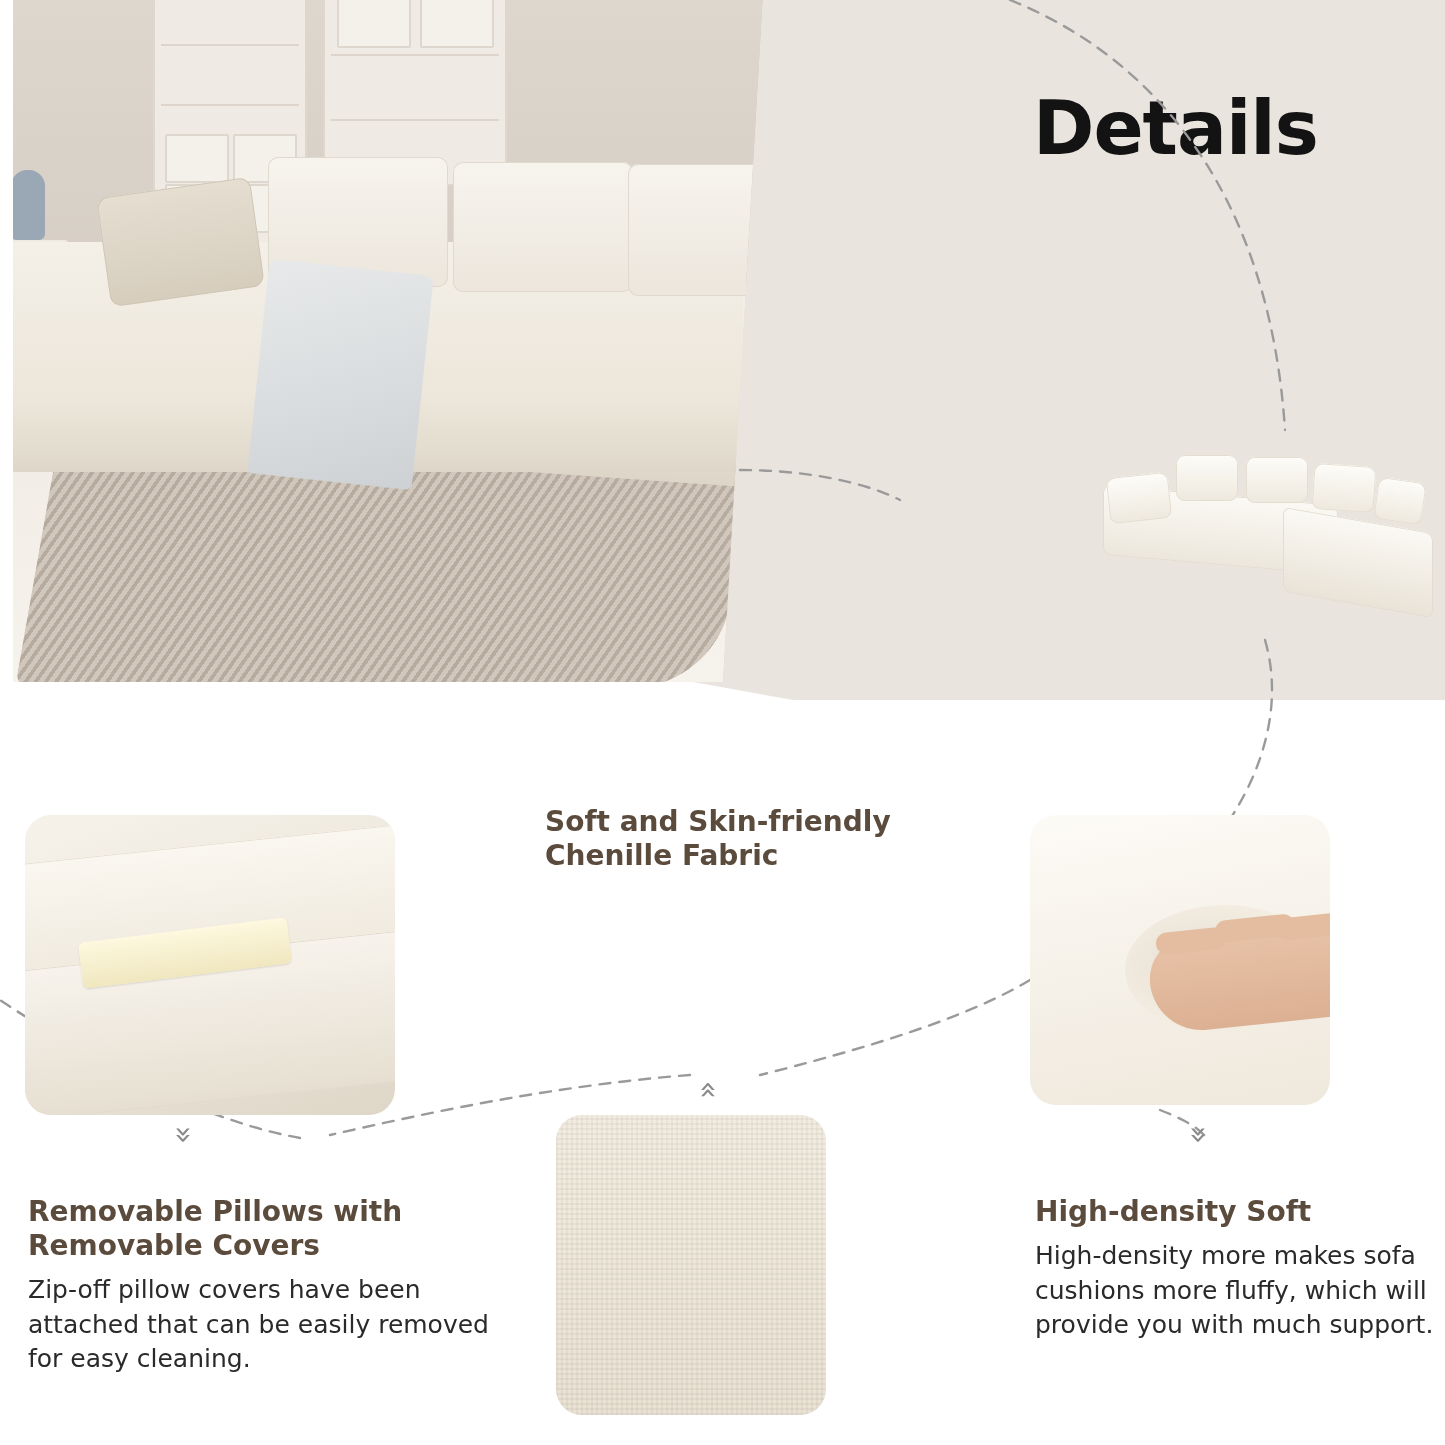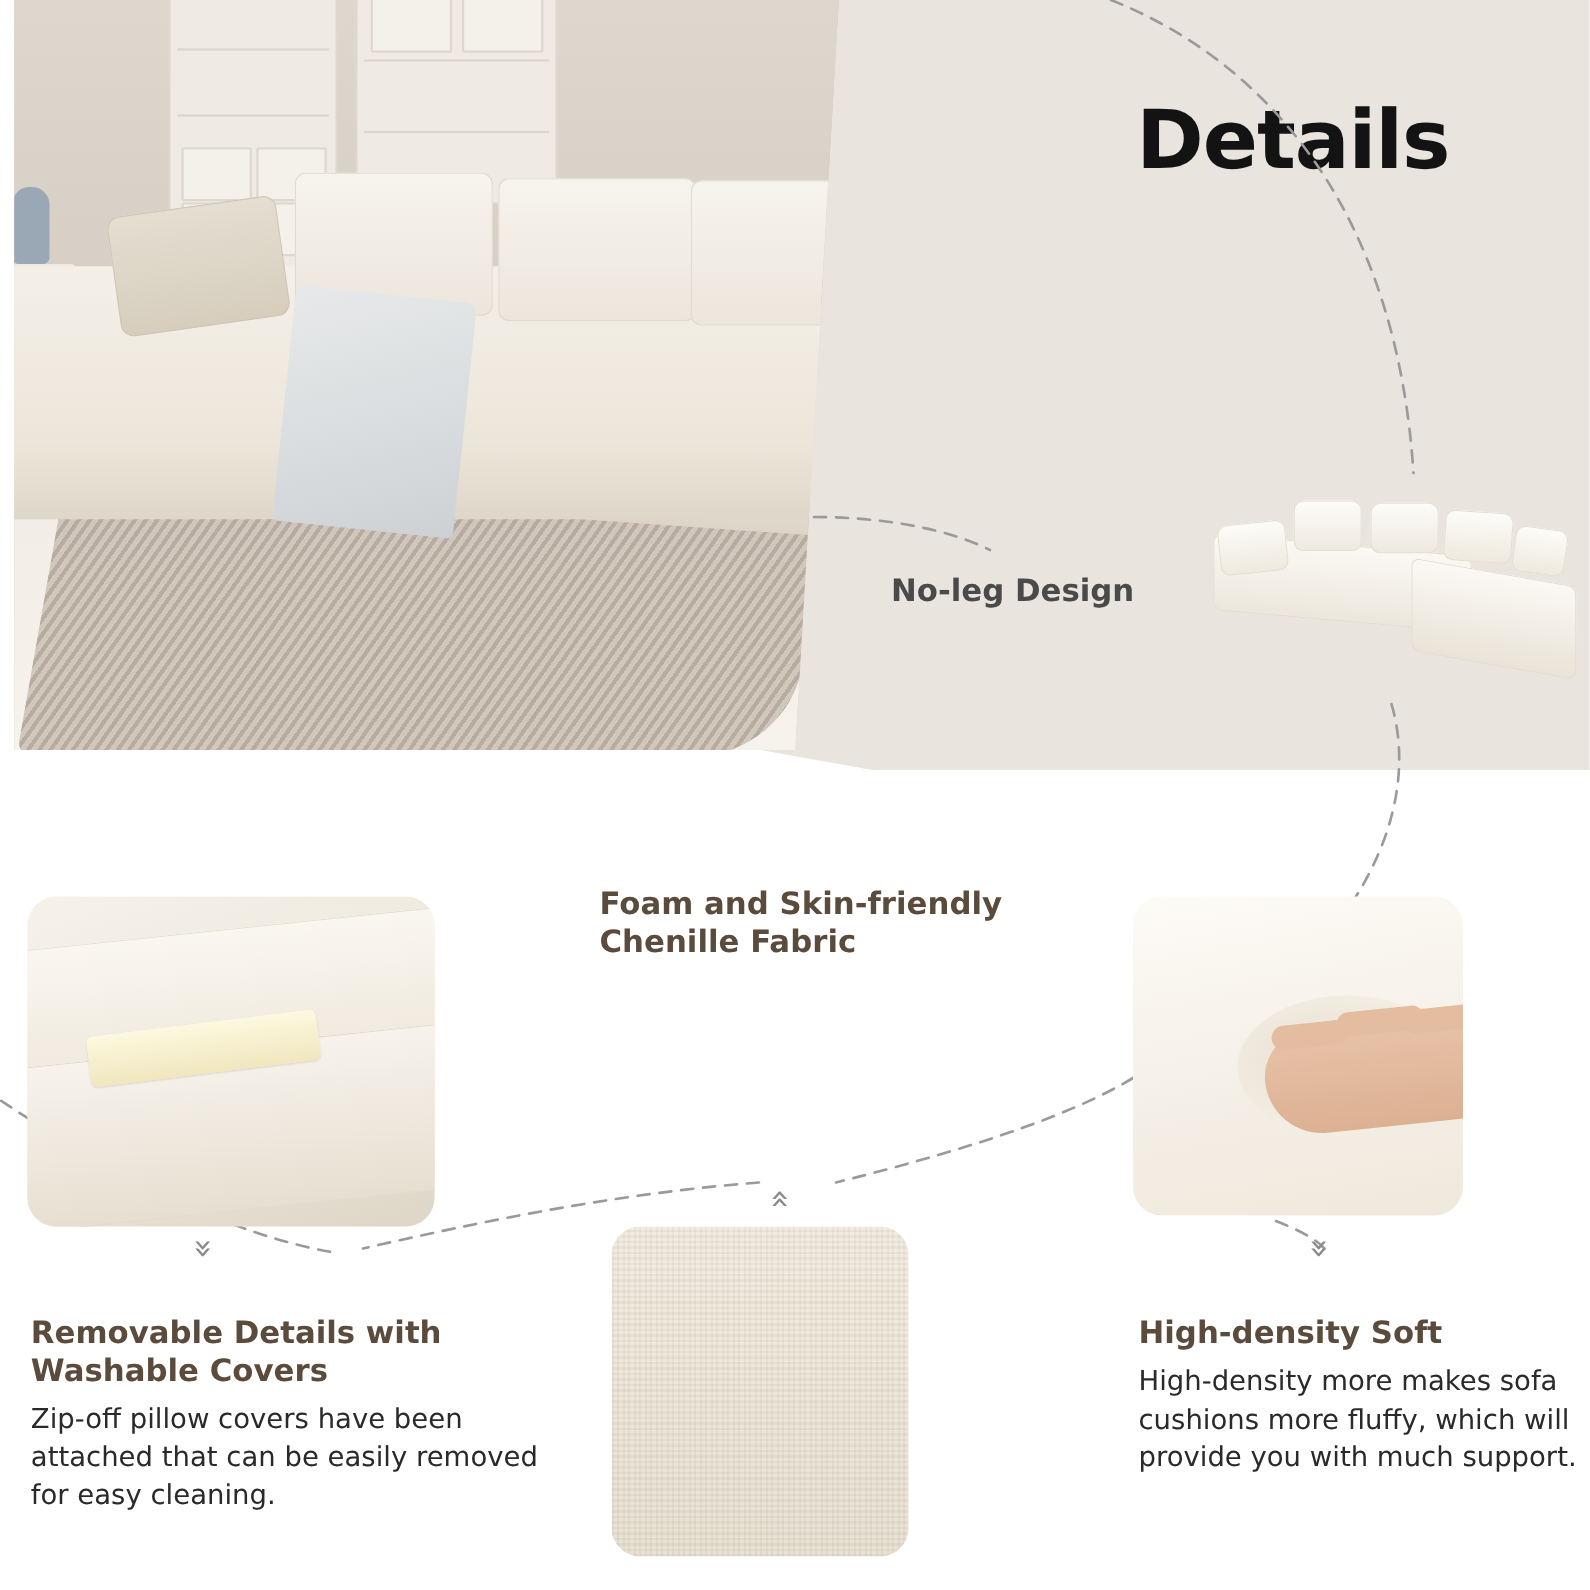--- a/index.html
+++ b/index.html
@@ -326,29 +326,28 @@
       <path d="M740,470 C800,470 860,480 900,500"></path>
       <path d="M1160,1110 C1185,1120 1200,1128 1208,1140"></path>
     </g>
   </svg>
 
   <div class="chev" id="chev-up" style="transform:rotate(90deg)">«</div>
   <div class="chev" id="chev-down-left" style="transform:rotate(90deg)">»</div>
   <div class="chev" id="chev-down-right" style="transform:rotate(90deg)">»</div>
 
   <div id="noleg-block">
-    <h2 class="block-title">No-leg Design</h2>
   </div>
 
   <div id="chenille-block">
-    <h2 class="block-title">Foam and Skin-friendly Chenille Fabric</h2>
+    <h2 class="block-title">Soft and Skin-friendly Chenille Fabric</h2>
   </div>
 
   <div id="pillows-block">
-    <h2 class="block-title">Removable Details with Washable Covers</h2>
+    <h2 class="block-title">Removable Pillows with Removable Covers</h2>
     <p class="block-body">Zip-off pillow covers have been attached that can be easily removed for easy cleaning.</p>
   </div>
 
   <div id="foam-block">
     <h2 class="block-title">High-density Soft</h2>
     <p class="block-body">High-density more makes sofa cushions more fluffy, which will provide you with much support.</p>
   </div>
 
   <div class="card" id="card-pillow">
     <div class="pill-a"></div>

